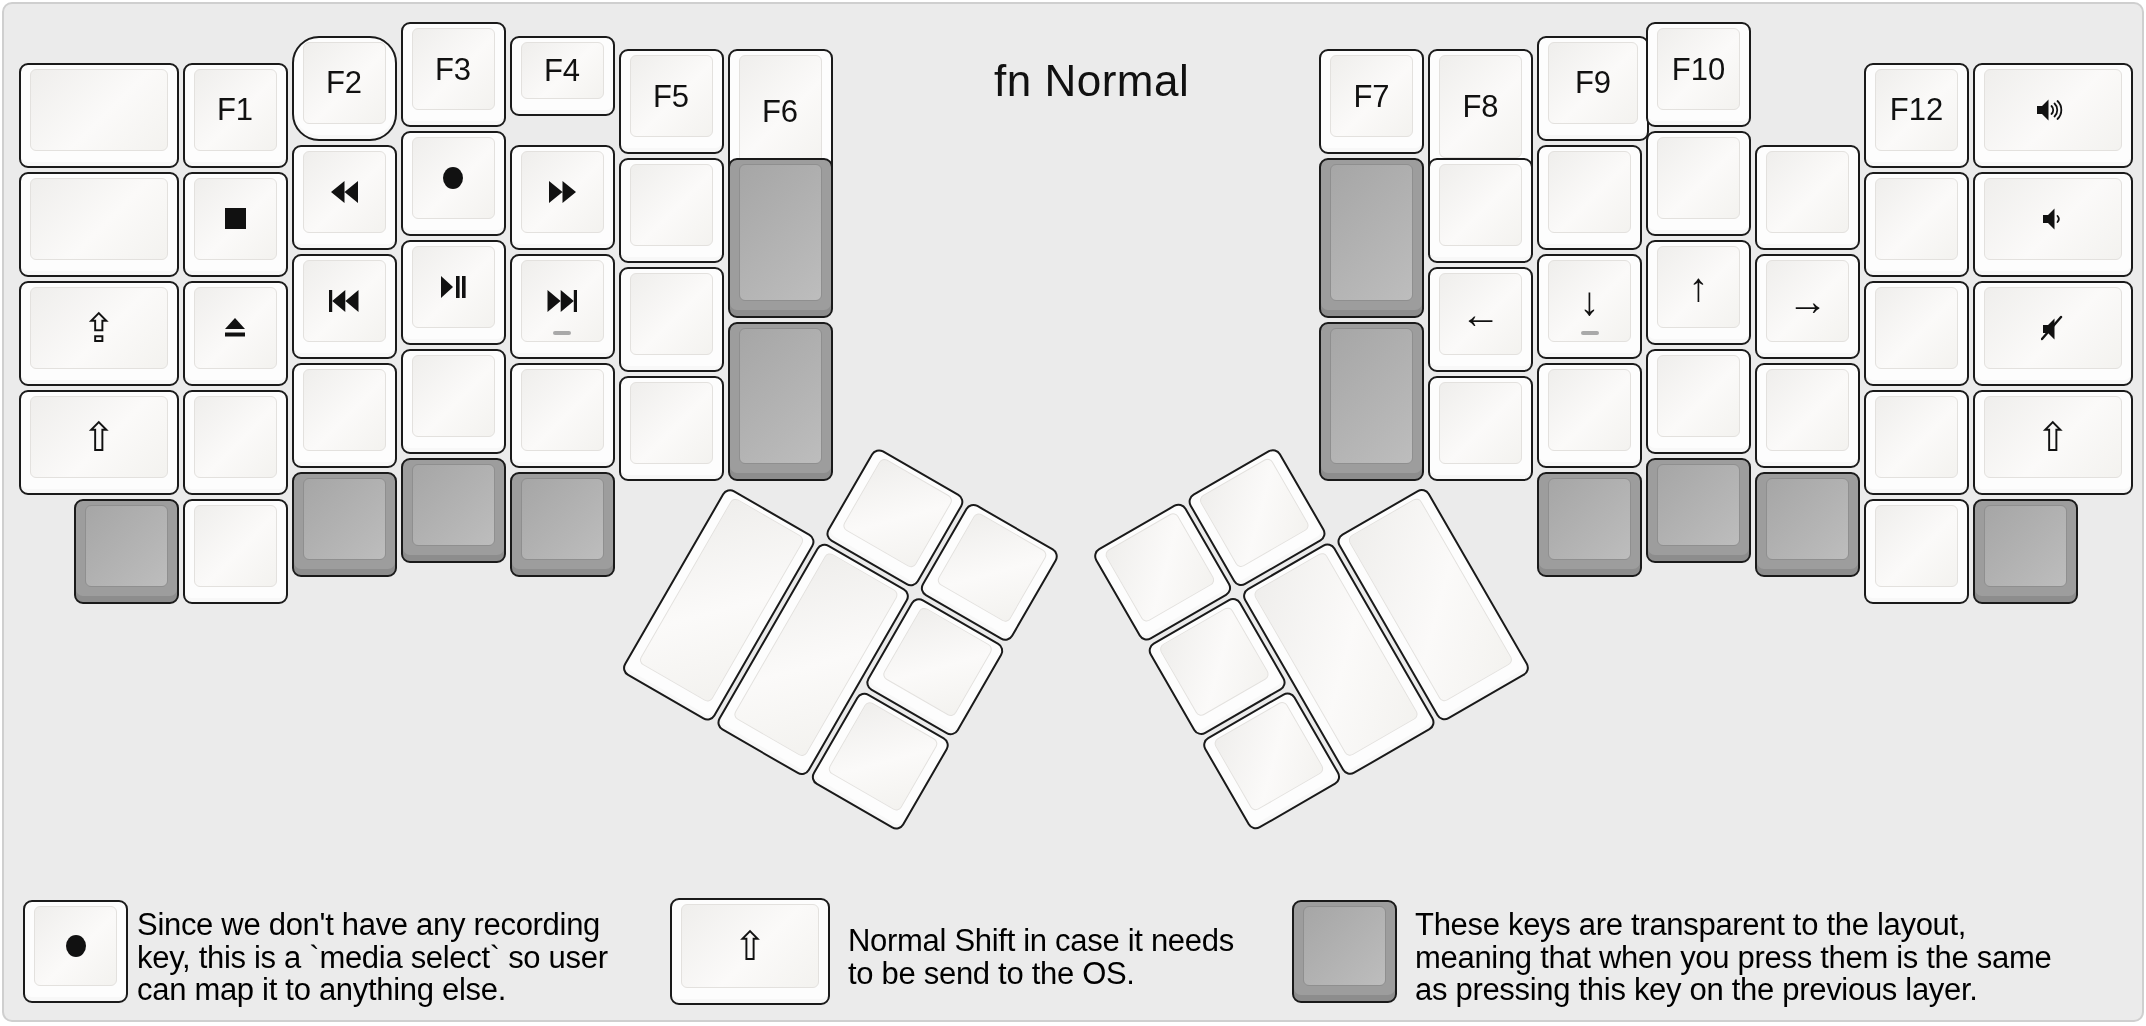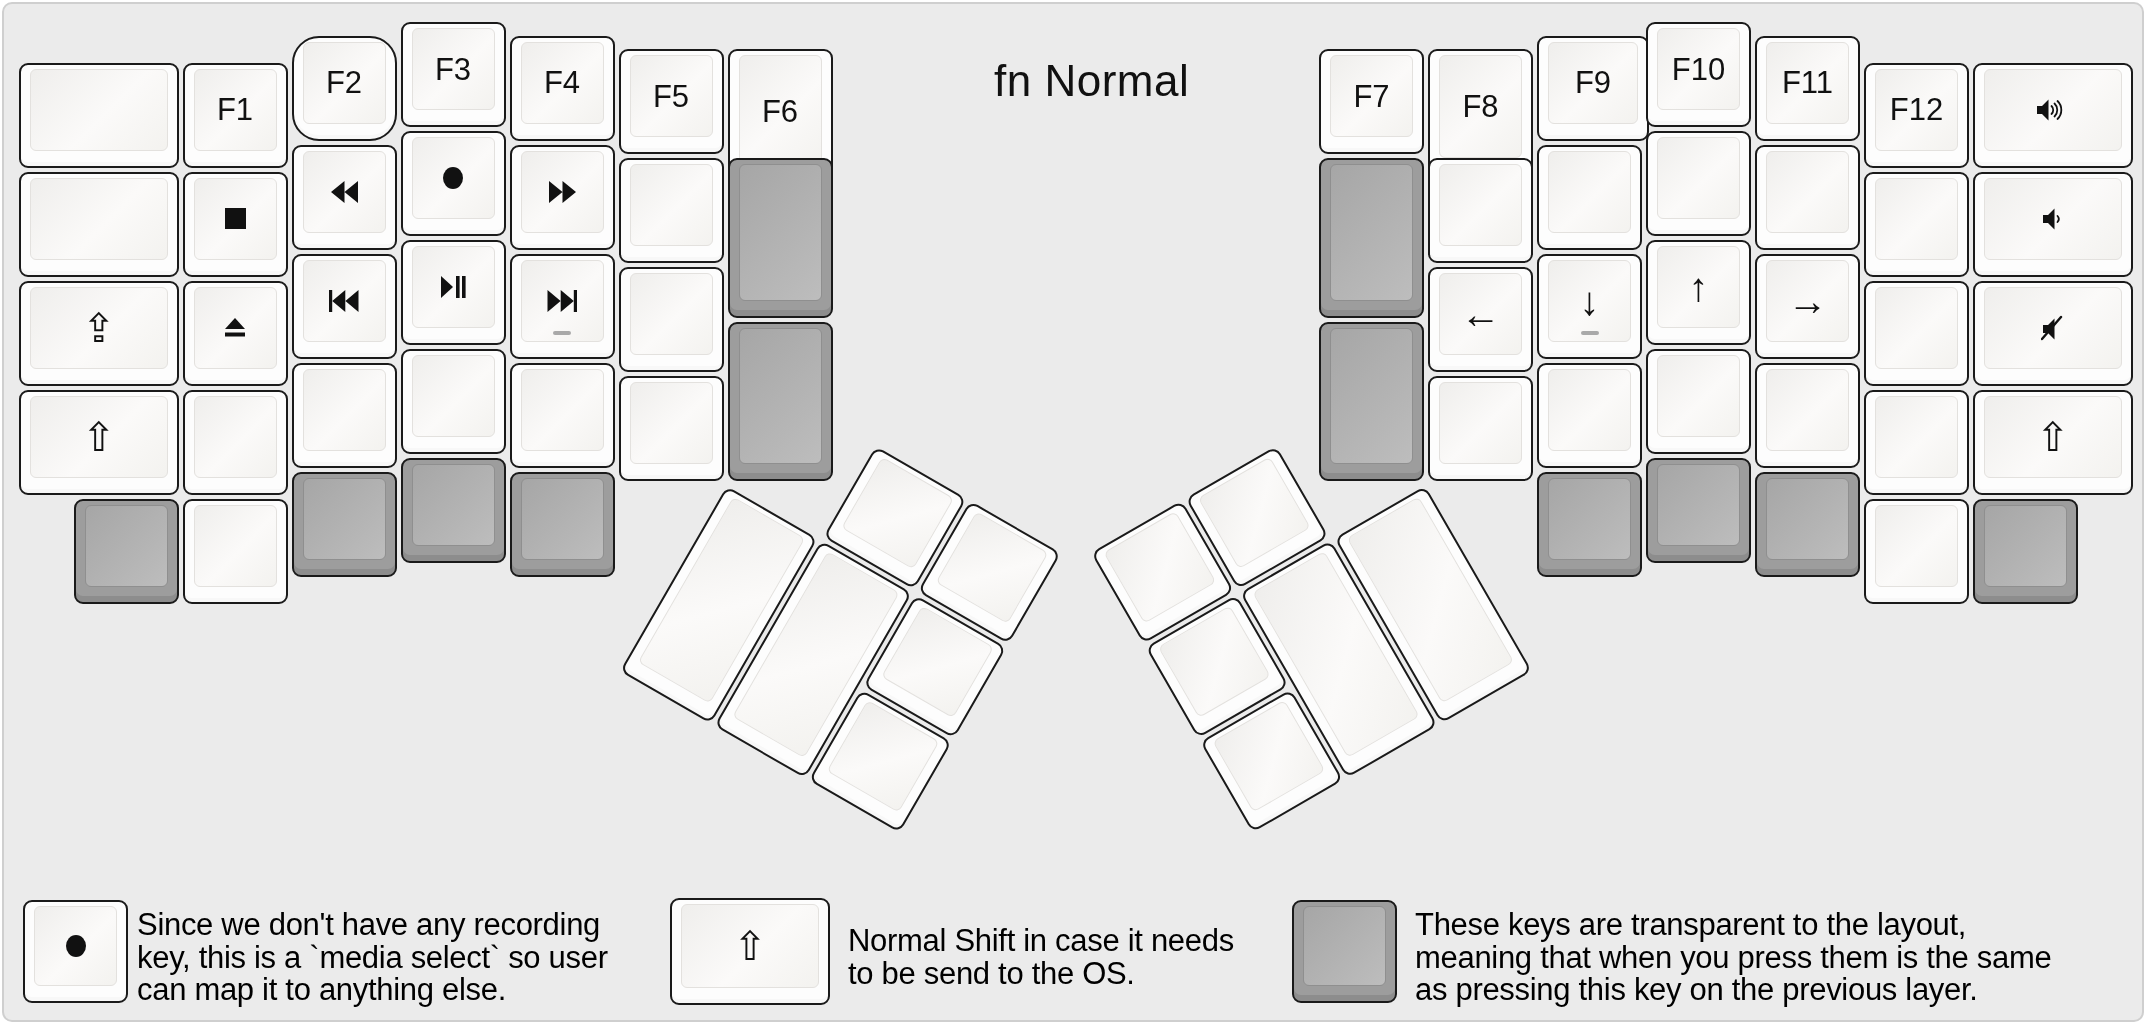--- a/index.html
+++ b/index.html
@@ -48,21 +48,21 @@
       <div class="key white" style="left: 291.5px; top: 35.625px; width: 105px; height: 105px; border-radius: 27px;">
         <div class="surf">
           <span class="lbl">F2</span>
         </div>
       </div>
       <div class="key white" style="left: 400.5px; top: 22px; width: 105px; height: 105px;">
         <div class="surf">
           <span class="lbl">F3</span>
         </div>
       </div>
-      <div class="key white" style="left: 509.5px; top: 35.625px; width: 105px; height: 105px;">
+      <div class="key white" style="left: 509.5px; top: 35.625px; width: 105px; height: 80px;">
         <div class="surf">
           <span class="lbl">F4</span>
         </div>
       </div>
       <div class="key white" style="left: 618.5px; top: 49.25px; width: 105px; height: 105px;">
         <div class="surf">
           <span class="lbl">F5</span>
         </div>
       </div>
       <div class="key white" style="left: 727.5px; top: 49.25px; width: 105px; height: 135px;">
@@ -236,25 +236,20 @@
         </div>
       </div>
       <div class="key white" style="left: 1537px; top: 35.625px; width: 112px; height: 105px;">
         <div class="surf">
           <span class="lbl">F9</span>
         </div>
       </div>
       <div class="key white" style="left: 1646px; top: 22px; width: 105px; height: 105px;">
         <div class="surf">
           <span class="lbl">F10</span>
-        </div>
-      </div>
-      <div class="key white" style="left: 1755px; top: 35.625px; width: 105px; height: 105px;">
-        <div class="surf">
-          <span class="lbl">F11</span>
         </div>
       </div>
       <div class="key white" style="left: 1864px; top: 62.875px; width: 105px; height: 105px;">
         <div class="surf">
           <span class="lbl">F12</span>
         </div>
       </div>
       <div class="key white" style="left: 1973px; top: 62.875px; width: 159.5px; height: 105px;">
         <div class="surf">
           <span class="legend">

